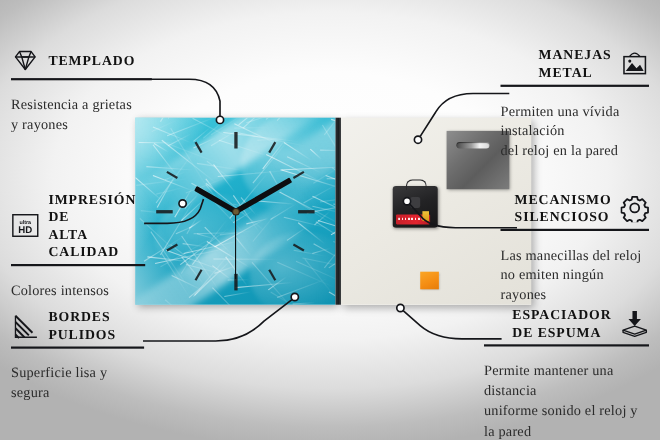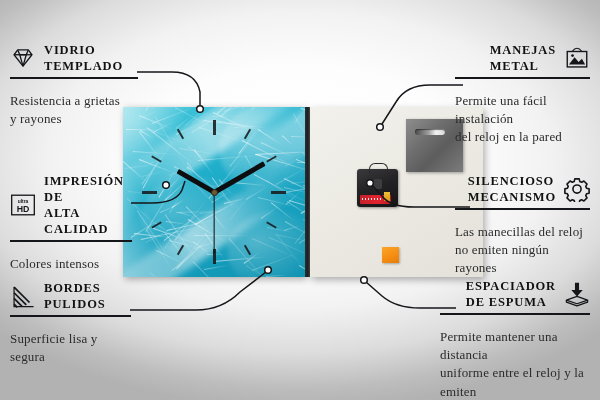--- a/index.html
+++ b/index.html
@@ -320,21 +320,20 @@
       <svg class="ico" viewBox="0 0 32 32">
         <g fill="none" stroke="#15161a" stroke-width="1.6" stroke-linejoin="round">
           <path d="M5 12 L16 26 L27 12 L22.5 6 H9.5 Z"></path>
           <path d="M5 12 H27"></path>
             <path d="M9.5 6 L12 12 L16 26"></path>
           <path d="M22.5 6 L20 12 L16 26"></path>
             <path d="M12 12 H20"></path>
         </g>
       </svg>
       <div class="ttl">
-        <div>VIDRIO</div>
         <div>TEMPLADO</div>
       </div>
     </div>
     <div class="rule"></div>
     <div class="desc">
       <div>Resistencia a grietas</div>
       <div>y rayones</div>
     </div>
   </div>
 
@@ -387,30 +386,30 @@
       </div>
       <svg class="ico" viewBox="0 0 32 30">
         <path d="M10 7 Q16 -1 22 7" fill="none" stroke="#15161a" stroke-width="1.5"></path>
         <rect x="4" y="7" width="24" height="19" fill="none" stroke="#15161a" stroke-width="1.7"></rect>
         <path d="M6 23 L13 14 L18 20 L22 16 L26 23 Z" fill="#15161a"></path>
         <circle cx="10.5" cy="12" r="1.7" fill="#15161a"></circle>
       </svg>
     </div>
     <div class="rule"></div>
     <div class="desc">
-      <div>Permite una fácil instalación</div>
+      <div>Permiten una vívida instalación</div>
       <div>del reloj en la pared</div>
     </div>
   </div>
 
   <div class="callout right" style="left:455px;top:173px;width:135px;">
     <div class="head">
       <div class="ttl">
+        <div>MECANISMO</div>
         <div>SILENCIOSO</div>
-        <div>MECANISMO</div>
       </div>
       <svg class="ico" viewBox="0 0 32 32">
         <path fill="none" stroke="#15161a" stroke-width="2" stroke-linejoin="round" d="M13.3 3.6 h5.4 l.7 3.1 2.3 1 2.8-1.5 3.8 3.8 -1.5 2.8 1 2.3 3.1 .7 v5.4 l-3.1 .7 -1 2.3 1.5 2.8 -3.8 3.8 -2.8-1.5 -2.3 1 -.7 3.1 h-5.4 l-.7-3.1 -2.3-1 -2.8 1.5 -3.8-3.8 1.5-2.8 -1-2.3 -3.1-.7 v-5.4 l3.1-.7 1-2.3 -1.5-2.8 3.8-3.8 2.8 1.5 2.3-1 Z"></path>
         <circle cx="16" cy="16" r="5" fill="none" stroke="#15161a" stroke-width="2"></circle>
       </svg>
     </div>
     <div class="rule"></div>
     <div class="desc">
       <div>Las manecillas del reloj</div>
       <div>no emiten ningún rayones</div>
@@ -425,17 +424,17 @@
       </div>
       <svg class="ico" viewBox="0 0 32 32">
         <path d="M13.5 2 h5 v9 h4.5 L16 19 L9 11 h4.5 Z" fill="#15161a"></path>
         <path d="M16 19 L29 23.5 L16 28 L3 23.5 Z" fill="none" stroke="#15161a" stroke-width="1.6" stroke-linejoin="round"></path>
         <path d="M3 23.5 v2.5 L16 30.5 L29 26 v-2.5" fill="none" stroke="#15161a" stroke-width="1.6" stroke-linejoin="round"></path>
       </svg>
     </div>
     <div class="rule"></div>
     <div class="desc">
       <div>Permite mantener una distancia</div>
-      <div>uniforme entre el reloj y la emiten</div>
+      <div>uniforme sonido el reloj y la pared</div>
     </div>
   </div>
 
 </div>
 
 </body></html>

